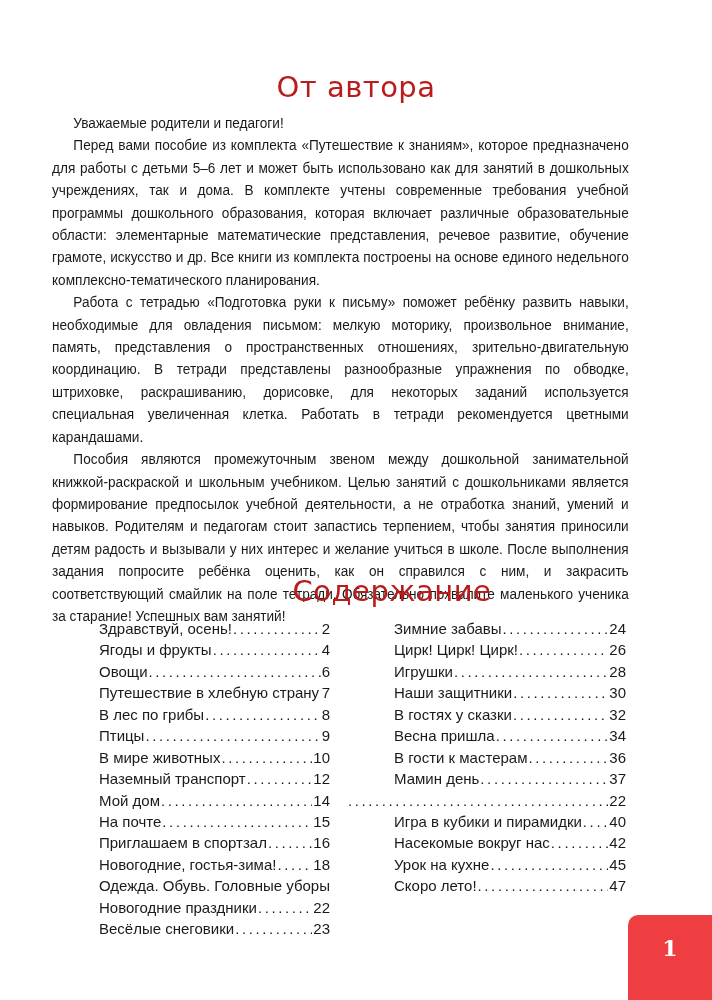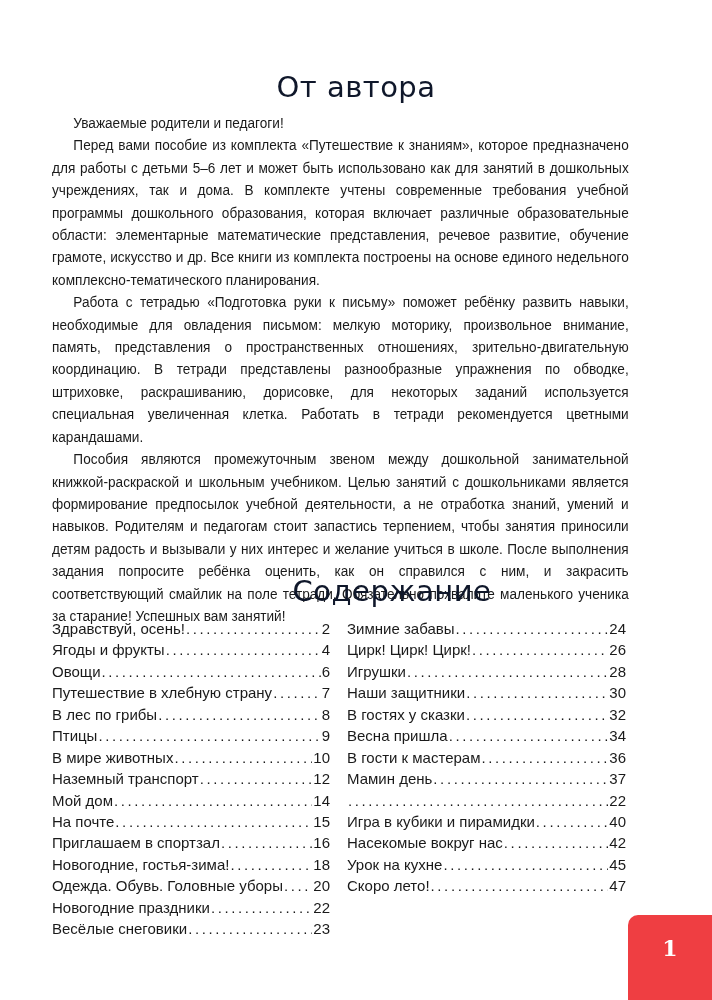--- a/index.html
+++ b/index.html
@@ -18,21 +18,21 @@
     .page {
       position: absolute;
       left: 0; top: 0;
       width: 712px; height: 1000px;
       background: #ffffff;
     }
     .title {
       position: absolute;
       left: 0; width: 712px;
       text-align: center;
-      color: #0f172a;
+      color: #b91c1c;
       font-family: "DejaVu Sans", sans-serif;
       font-weight: normal;
       font-size: 29px;
       letter-spacing: 0.5px;
       margin: 0;
     }
     .title-author { top: 70px; }
     .title-contents { top: 574px; margin-left: 36px; }
 
     .body-text {
@@ -67,20 +67,21 @@
     .toc-row {
       display: flex;
       align-items: baseline;
       height: 21.45px;
       line-height: 21.45px;
       white-space: nowrap;
       overflow: hidden;
     }
     .toc-label {
       flex: 0 0 auto;
+      margin-left: 47px;
     }
     .toc-dots {
       flex: 1 1 auto;
       overflow: hidden;
       white-space: nowrap;
       letter-spacing: 2.6px;
       margin: 0 1px;
       color: #1a1a1a;
     }
     .toc-dots::after {

